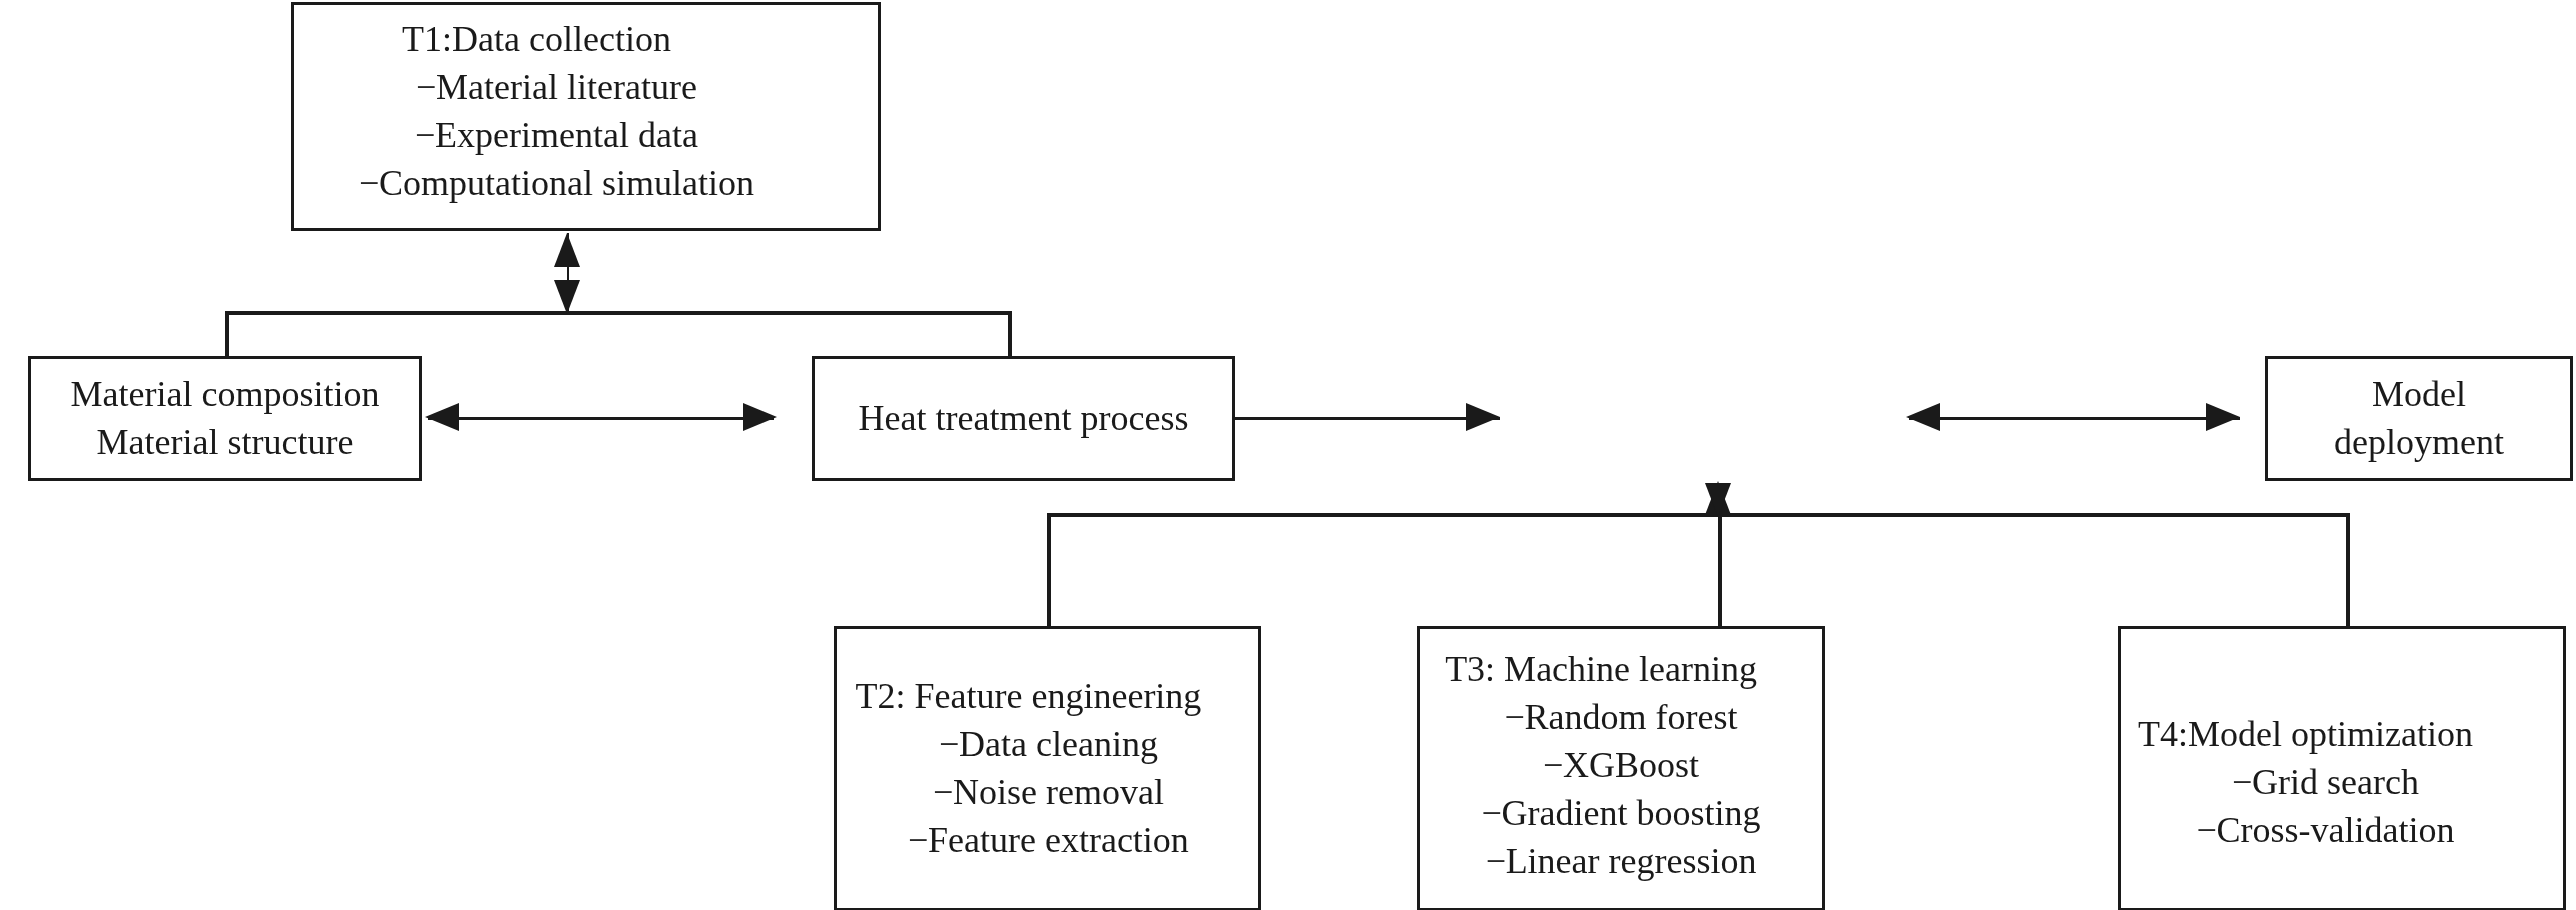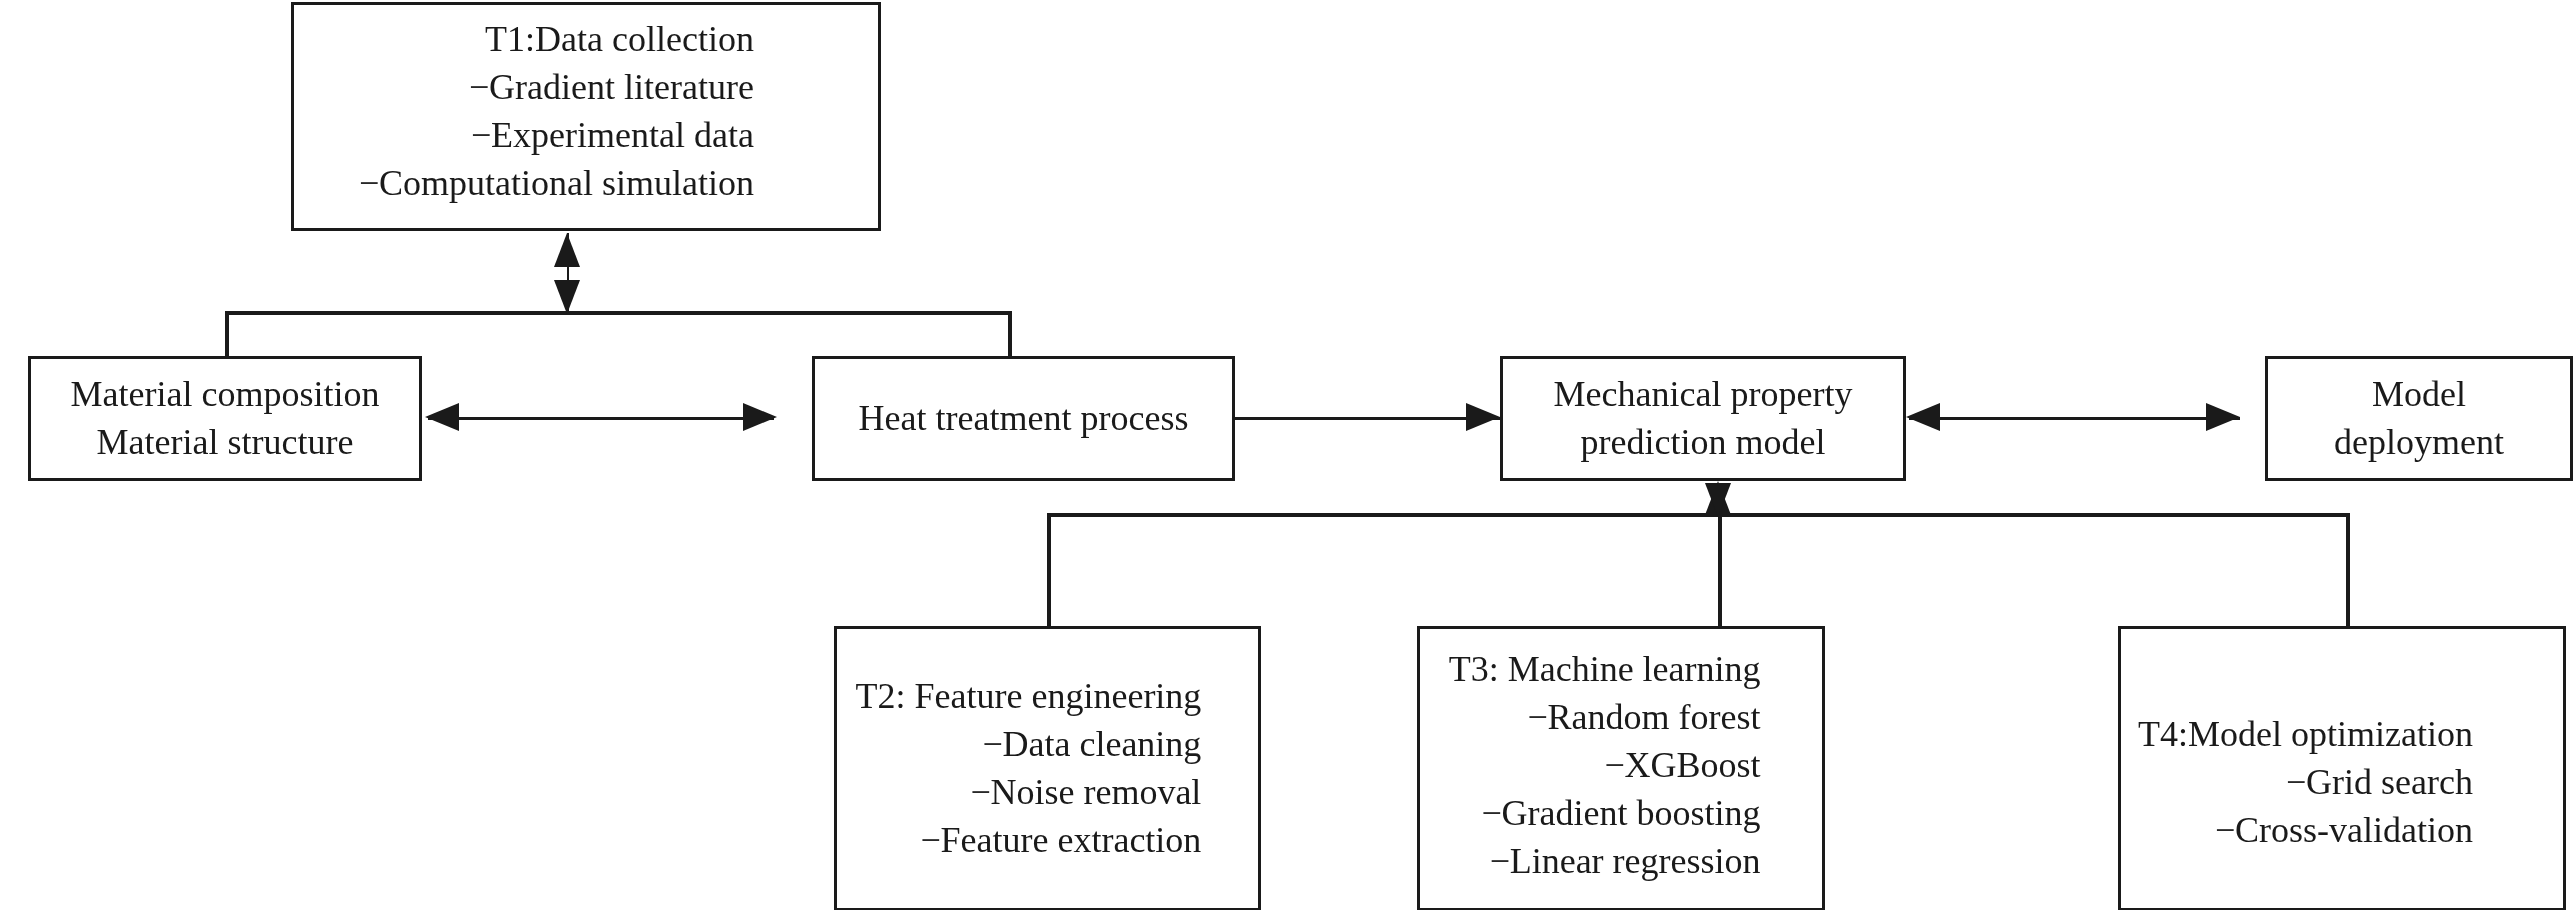--- a/index.html
+++ b/index.html
@@ -34,21 +34,21 @@
     white-space: pre;
   }
 
   
   .node.listy {
     justify-content: flex-start;
     align-items: flex-start;
   }
   .node.listy .inner {
     display: block;
-    text-align: right;
+    text-align: center;
   }
   .node.listy .sub {
     padding-left: 40px;
   }
   .node.listy .dash {
     display: inline-block;
     width: 20px;
   }
 
   
@@ -106,21 +106,21 @@
   }
 </style>
 </head>
 <body>
 
 <div id="canvas">
 
   <div class="node listy" style="left:291px; top:2.3px; width:590px; height:229px; padding:10.8px 0 0 25px;">
     <div class="inner">
       <div class="title">T1:Data collection</div>
-      <div class="sub"><span class="dash">−</span><span>Gradient literature</span></div>
+      <div class="sub"><span class="dash">−</span><span>Material literature</span></div>
       <div class="sub"><span class="dash">−</span><span>Experimental data</span></div>
       <div class="sub"><span class="dash">−</span><span>Computational simulation</span></div>
     </div>
   </div>
 
   <div class="vline thin" style="left:567px; top:233px; height:82px;"></div>
   <div class="arrow up" style="left:554px; top:233px;"></div>
   <div class="arrow down" style="left:554px; top:280px;"></div>
 
   <div class="hline" style="left:225px; top:311px; width:787px;"></div>
@@ -133,26 +133,20 @@
       <span class="title">Material structure</span>
     </div>
   </div>
 
   <div class="node centered" style="left:812px; top:356px; width:423px; height:125px;">
     <div class="inner">
       <span class="title">Heat treatment process</span>
     </div>
   </div>
 
-  <div class="node centered" style="left:1500px; top:356px; width:406px; height:125px;">
-    <div class="inner">
-      <span class="title">Mechanical property</span>
-      <span class="title">prediction model</span>
-    </div>
-  </div>
 
   <div class="node centered" style="left:2241px; top:356px; width:308px; height:125px;margin-left:24px;">
     <div class="inner">
       <span class="title">Model</span>
       <span class="title">deployment</span>
     </div>
   </div>
 
   <div class="hline thin" style="left:428px; top:417px; width:346px;"></div>
   <div class="arrow left" style="left:425px; top:403px;"></div>

